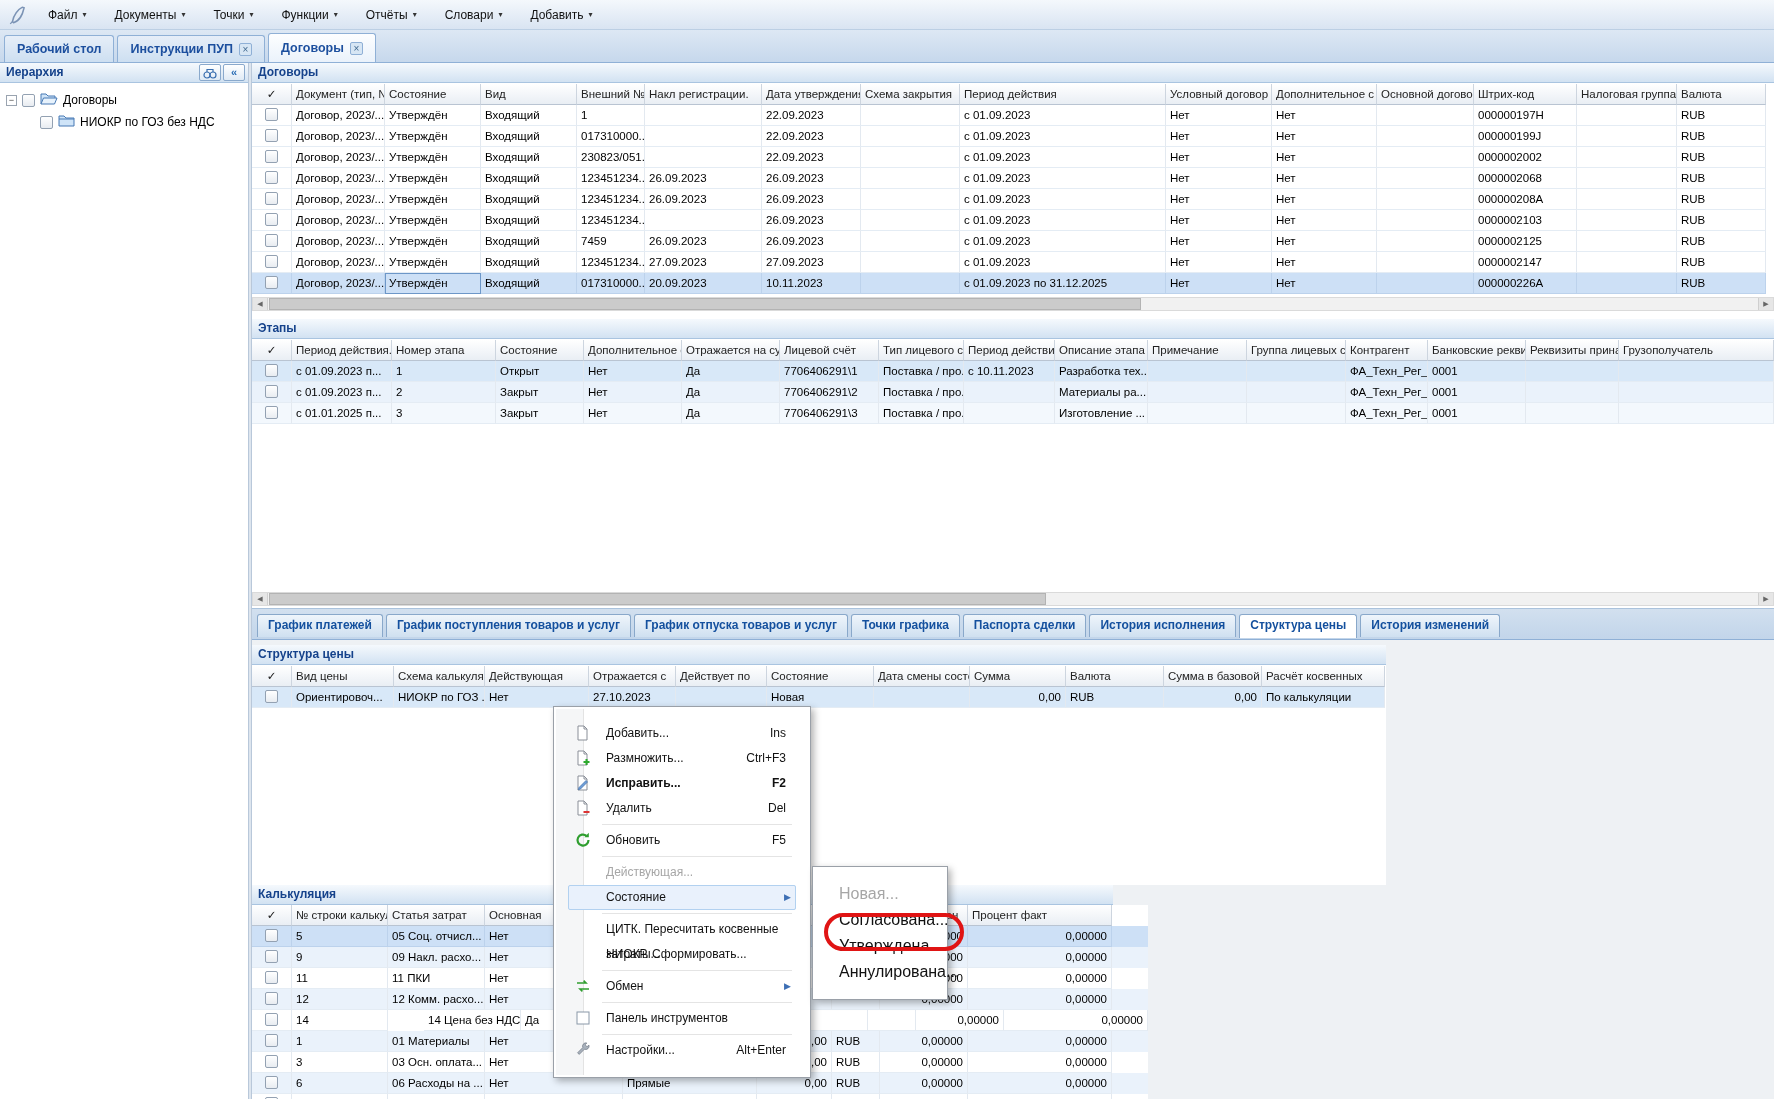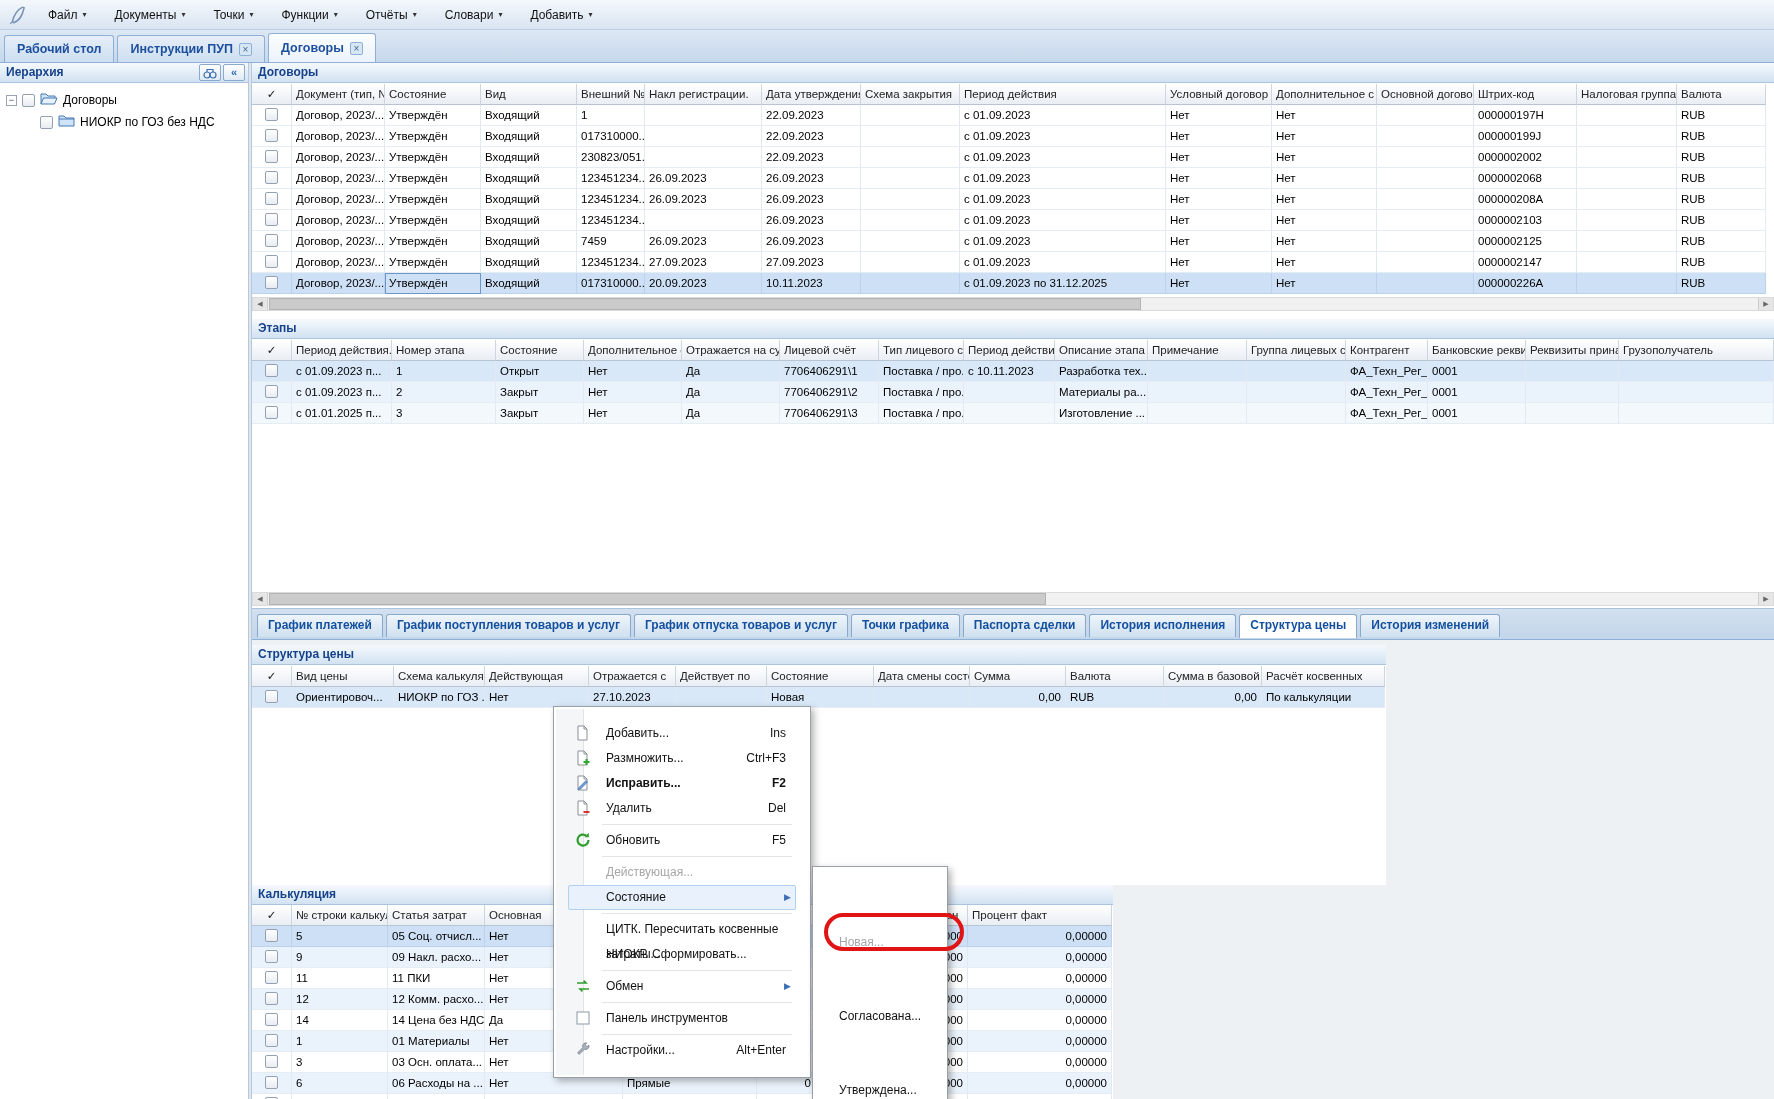--- a/index.html
+++ b/index.html
@@ -100,21 +100,21 @@
   .mi { position:relative; height:25px; line-height:25px; padding-left:38px;
     font-size:12px; color:#111; }
   .mi .sc { position:absolute; right:10px; }
   .mi.bold { font-weight:bold; }
   .mi.dis { color:#a6a6a6; }
   .mi.hl { background:#e9f1fc; outline:1px solid #b2d1f0; outline-offset:-1px; border-radius:2px; }
   .mi .ic { position:absolute; left:7px; top:4px; width:16px; height:16px; }
   .mi .subarr { position:absolute; right:5px; color:#3d6fb4; font-size:9px; }
   .msep { height:1px; background:#e4e4e4; margin:3px 4px 3px 34px; }
   .submenu { left:812px; top:866px; width:136px; z-index:55; }
-  .smi { height:26px; line-height:26px; padding-left:12px; font-size:12px; color:#111;margin-top:48px; }
+  .smi { height:26px; line-height:26px; padding-left:12px; font-size:16px; color:#111; }
   .smi.dis { color:#a6a6a6; }
 
   .ring { position:absolute; left:824px; top:913px; width:140px; height:38px;
     border:4px solid #e01414; border-radius:19px; z-index:60; }
 </style>
 </head>
 <body>
 
 <div class="app">
 
@@ -570,21 +570,21 @@
           <div class="cell" style="width: 138px;">Нет</div>
           <div class="cell" style="width: 134px;"></div>
           <div class="cell num" style="width: 75px;"></div>
           <div class="cell" style="width: 48px;"></div>
           <div class="cell num" style="width: 88px;">0,00000</div>
           <div class="cell num" style="width: 144px;">0,00000</div>
         </div>
         <div class="trow">
           <div class="cell chk" style="width: 40px;"><span class="cb"></span></div>
           <div class="cell" style="width: 96px;">14</div>
-          <div class="cell" style="width: 97px;">14 Цена без НДС</div>
+          <div class="cell" style="width: 97px; margin-left: 36px;">14 Цена без НДС</div>
           <div class="cell" style="width: 138px;">Да</div>
           <div class="cell" style="width: 134px;"></div>
           <div class="cell num" style="width: 75px;"></div>
           <div class="cell" style="width: 48px;"></div>
           <div class="cell num" style="width: 88px;">0,00000</div>
           <div class="cell num" style="width: 144px;">0,00000</div>
         </div>
         <div class="trow alt">
           <div class="cell chk" style="width: 40px;"><span class="cb"></span></div>
           <div class="cell" style="width: 96px;">1</div>

